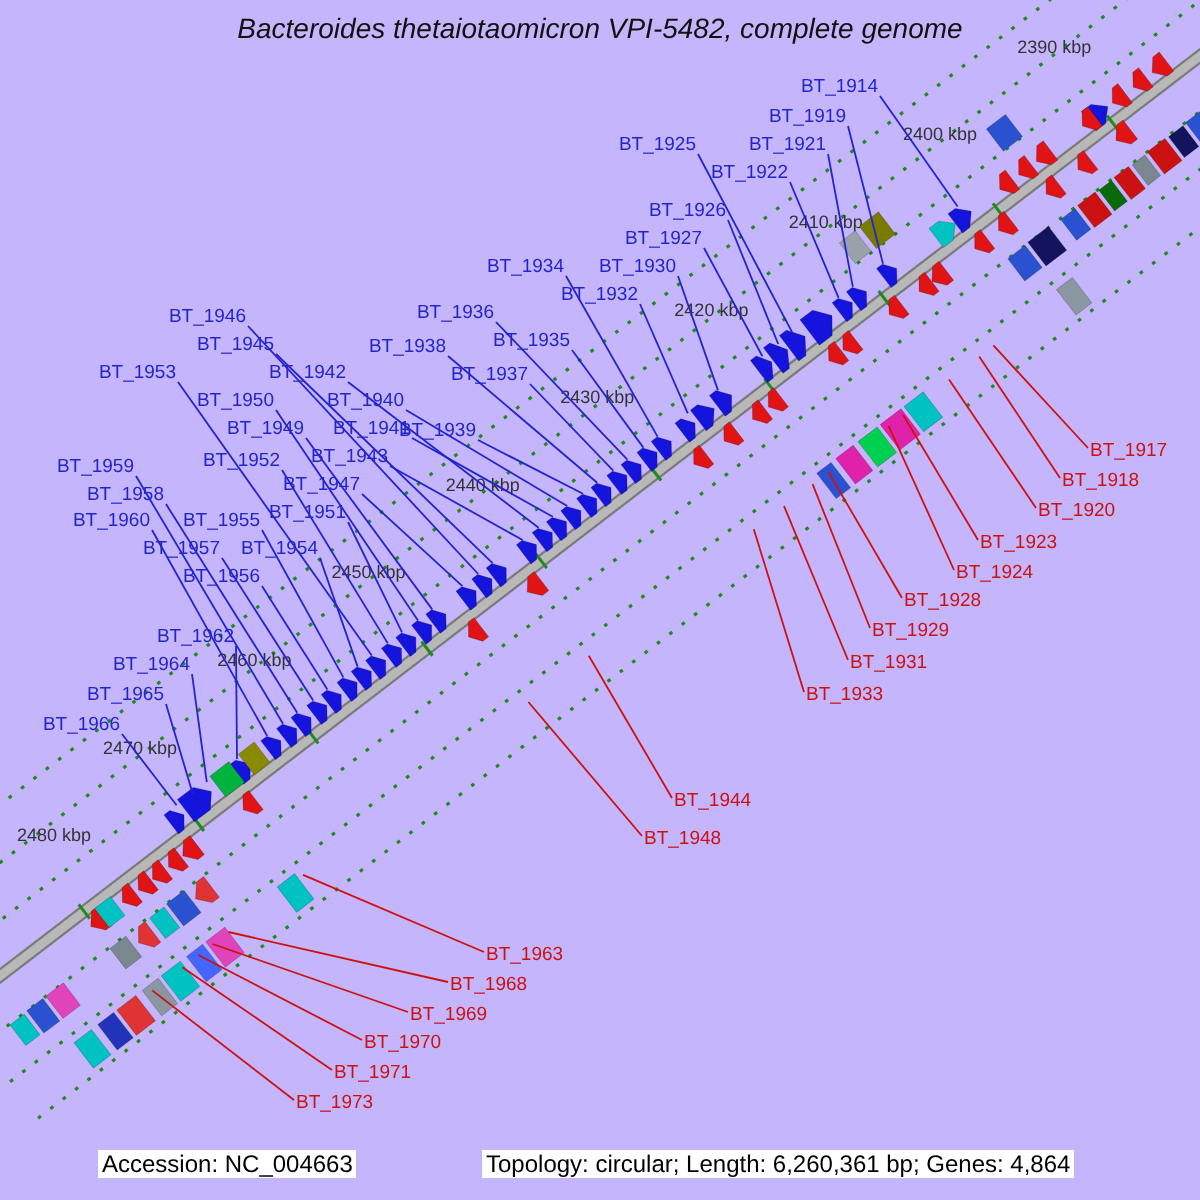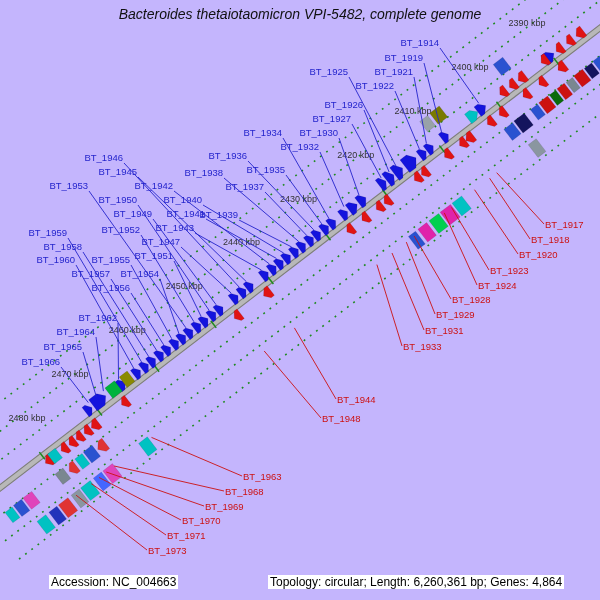--- a/index.html
+++ b/index.html
@@ -3,21 +3,21 @@
 <meta charset="utf-8">
 <style>
   html,body{margin:0;padding:0;background:#ffffff;}
   #stage{position:relative;width:600px;height:600px;background:#c4b5fd;overflow:hidden;
          font-family:"Liberation Sans",sans-serif;}
   #map{position:absolute;left:0;top:0;}
   #title{position:absolute;top:6px;left:0;width:600px;text-align:center;
          font-size:14px;font-style:italic;color:#111;}
   .footer-text{position:absolute;top:575px;font-size:12px;color:#000;background:#fff;padding:0 2px;}
   #footer-accession{left:13px;margin-left:36px;}
-  #footer-summary{left:268px;}
+  #footer-summary{left:241px;}
 </style>
 </head>
 <body>
 
 <div id="stage">
   <svg id="map" width="600" height="600" viewBox="0 0 600 600">
       <line x1="634.230887717058" y1="-25.965232567850293" x2="-40.33451938107066" y2="491.20157954071493" stroke="#1e8a1e" stroke-width="1.6" stroke-dasharray="1.8 6"></line>
       <line x1="620.2369622129438" y1="-44.21817887756436" x2="-54.32844488518478" y2="472.9486332310009" stroke="#1e8a1e" stroke-width="1.6" stroke-dasharray="1.8 6"></line>
       <line x1="606.2430367088298" y1="-62.47112518727843" x2="-68.3223703892989" y2="454.6956869212868" stroke="#1e8a1e" stroke-width="1.6" stroke-dasharray="1.8 6"></line>
       <line x1="661.0018756379719" y1="8.953447328994017" x2="-13.563531460156696" y2="526.1202594375593" stroke="#1e8a1e" stroke-width="1.6" stroke-dasharray="1.8 6"></line>

